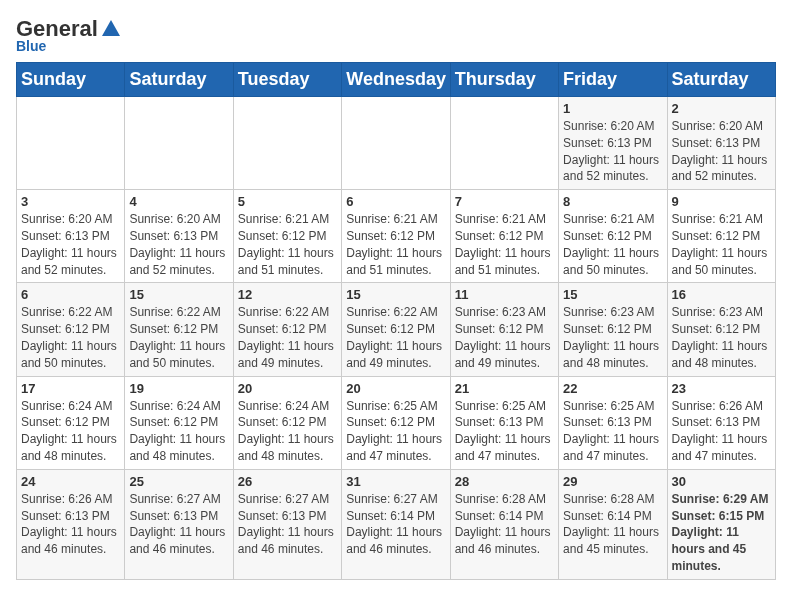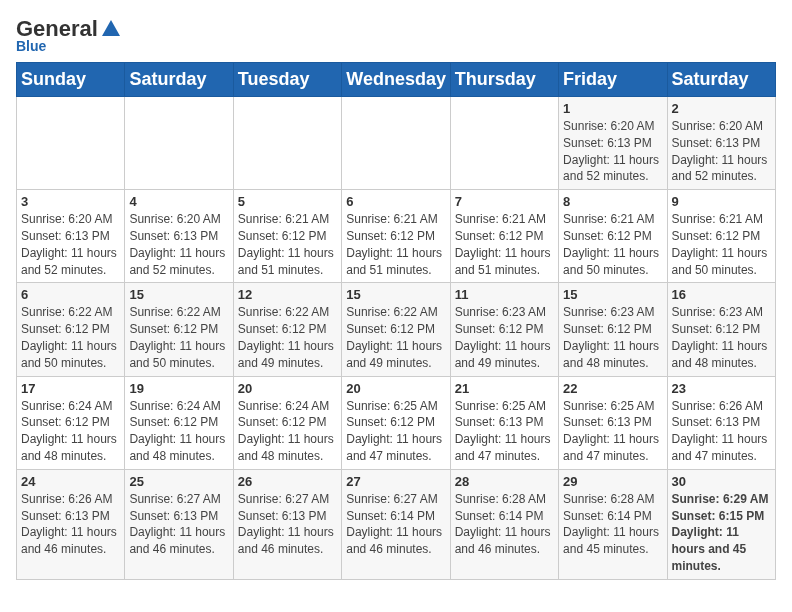--- a/index.html
+++ b/index.html
@@ -269,21 +269,21 @@
 Sunset: 6:13 PM
 Daylight: 11 hours and 46 minutes.</div>
         </td>
         <td>
           <div class="day-num">26</div>
           <div class="day-info" style="white-space: pre-line;">Sunrise: 6:27 AM
 Sunset: 6:13 PM
 Daylight: 11 hours and 46 minutes.</div>
         </td>
         <td>
-          <div class="day-num">27</div>
+          <div class="day-num">31</div>
           <div class="day-info" style="white-space: pre-line;">Sunrise: 6:27 AM
 Sunset: 6:14 PM
 Daylight: 11 hours and 46 minutes.</div>
         </td>
         <td>
           <div class="day-num">28</div>
           <div class="day-info" style="white-space: pre-line;">Sunrise: 6:28 AM
 Sunset: 6:14 PM
 Daylight: 11 hours and 46 minutes.</div>
         </td>

